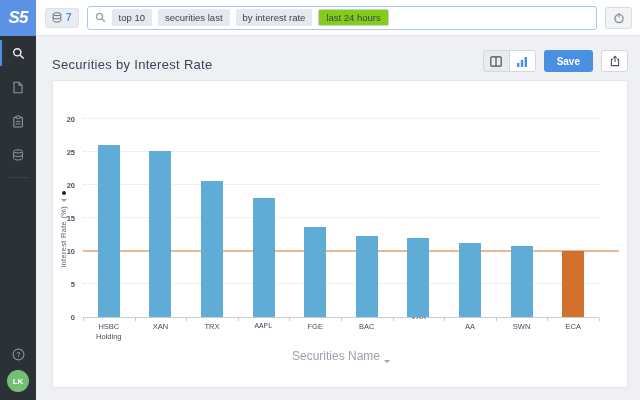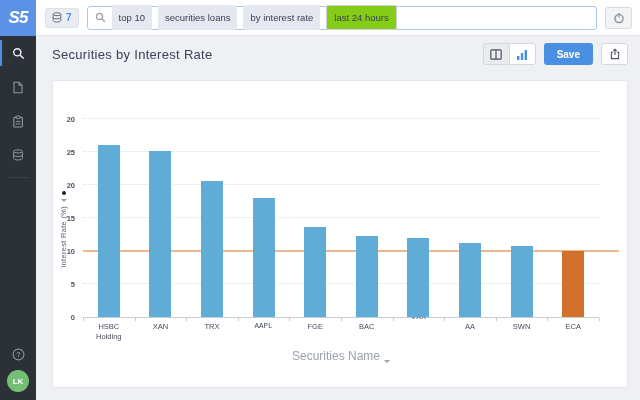--- a/index.html
+++ b/index.html
@@ -11,42 +11,42 @@
   .topbar { position: absolute; top: 0; left: 0; right: 0; height: 36px; background: #fff;
             border-bottom: 1px solid #e2e5e9; display: flex; align-items: center; z-index: 6; }
   .logo { width: 36px; height: 36px; background: #5b92e5; display: flex; align-items: center;
           justify-content: center; flex: 0 0 36px; }
   .logo span { color: #fff; font-weight: 800; font-style: italic; font-size: 17px; letter-spacing: -1px; }
   .db-chip { margin-left: 9px; height: 20px; display: flex; align-items: center; gap: 4px;
              background: #e9edf2; border: 1px solid #dde2e8; border-radius: 3px; padding: 0 6px; cursor: pointer; }
   .db-chip .count { color: #4a90e2; font-size: 10px; font-weight: bold; }
   .searchbox { flex: 1; margin: 0 8px; height: 24px; background: #fff; border: 1px solid #abc8ee;
                border-radius: 3px; display: flex; align-items: center; padding: 0 7px; gap: 6px; }
-  .token { height: 25px; display: inline-flex; align-items: center; padding: 0 7px; border-radius: 2px;
+  .token { height: 17px; display: inline-flex; align-items: center; padding: 0 7px; border-radius: 2px;
            background: #e5e9ef; color: #3b4156; font-size: 9.5px; white-space: nowrap; cursor: pointer; }
   .token.outline { background: #84cc16; border: 1px solid #ccd2da; }
   .pill-btn { width: 27px; height: 22px; margin-right: 8px; border: 1px solid #d8dce2; background: #f1f3f5;
               border-radius: 3px; display: flex; align-items: center; justify-content: center; cursor: pointer; }
 
   
   .sidebar { position: absolute; top: 36px; left: 0; bottom: 0; width: 36px; background: #2c3137; z-index: 5; }
   .side-item { height: 34px; display: flex; align-items: center; justify-content: center;
                cursor: pointer; position: relative; }
   .side-item.active::before { content: ""; position: absolute; left: 0; top: 4px; bottom: 4px;
                width: 2px; background: #4a90e2; }
   .side-divider { border-top: 1px solid #3a4048; margin: 5px 7px; }
   .side-bottom { position: absolute; bottom: 8px; left: 0; width: 100%; display: flex;
                  flex-direction: column; align-items: center; gap: 9px; }
   .avatar { width: 22px; height: 22px; border-radius: 50%; background: #74bf74; color: #fff;
             font-size: 8px; font-weight: bold; display: flex; align-items: center; justify-content: center;
             cursor: pointer; }
 
   
   .main { position: absolute; left: 36px; top: 36px; right: 0; bottom: 0; }
-  .main-header { height: 36px; display: flex; align-items: center; padding: 0 12px 0 16px; }
+  .main-header { height: 36px; display: flex; align-items: flex-end; padding: 0 12px 0 16px; }
   .page-title { font-size: 13px; color: #3c4257; letter-spacing: 0.3px; }
   .spacer { flex: 1; }
   .icon-btn { width: 27px; height: 22px; border: 1px solid #d3d8de; background: #fff;
               display: flex; align-items: center; justify-content: center; cursor: pointer; }
   .icon-btn.first { background: #e9ebee; border-radius: 3px 0 0 3px; }
   .icon-btn.second { border-radius: 0 3px 3px 0; margin-left: -1px; }
   .save-btn { margin-left: 8px; height: 22px; padding: 0 13px; background: #4a90e2; color: #fff;
               border: none; border-radius: 3px; font-size: 10px; font-weight: bold;
               font-family: "Liberation Sans", sans-serif; cursor: pointer; }
   .share-btn { margin-left: 8px; width: 27px; height: 22px; border: 1px solid #d3d8de; background: #fff;
@@ -92,21 +92,21 @@
         <path d="M1.2,5.4 a3.8,1.5 0 0 0 7.6,0" fill="none" stroke="#6d7480" stroke-width="1"></path>
       </svg>
       <span class="count">7</span>
     </div>
     <div class="searchbox">
       <svg width="11" height="11" viewBox="0 0 11 11">
         <circle cx="4.5" cy="4.5" r="3.1" fill="none" stroke="#98a0ac" stroke-width="1.3"></circle>
         <line x1="7" y1="7" x2="9.8" y2="9.8" stroke="#98a0ac" stroke-width="1.3"></line>
       </svg>
       <span class="token">top 10</span>
-      <span class="token">securities loans</span>
+      <span class="token">securities last</span>
       <span class="token">by interest rate</span>
       <span class="token outline">last 24 hours</span>
     </div>
     <div class="pill-btn">
       <svg width="12" height="12" viewBox="0 0 12 12">
         <circle cx="6" cy="6.6" r="4.1" fill="none" stroke="#858c97" stroke-width="1.2"></circle>
         <line x1="6" y1="1" x2="6" y2="5.2" stroke="#858c97" stroke-width="1.2"></line>
       </svg>
     </div>
   </div>

